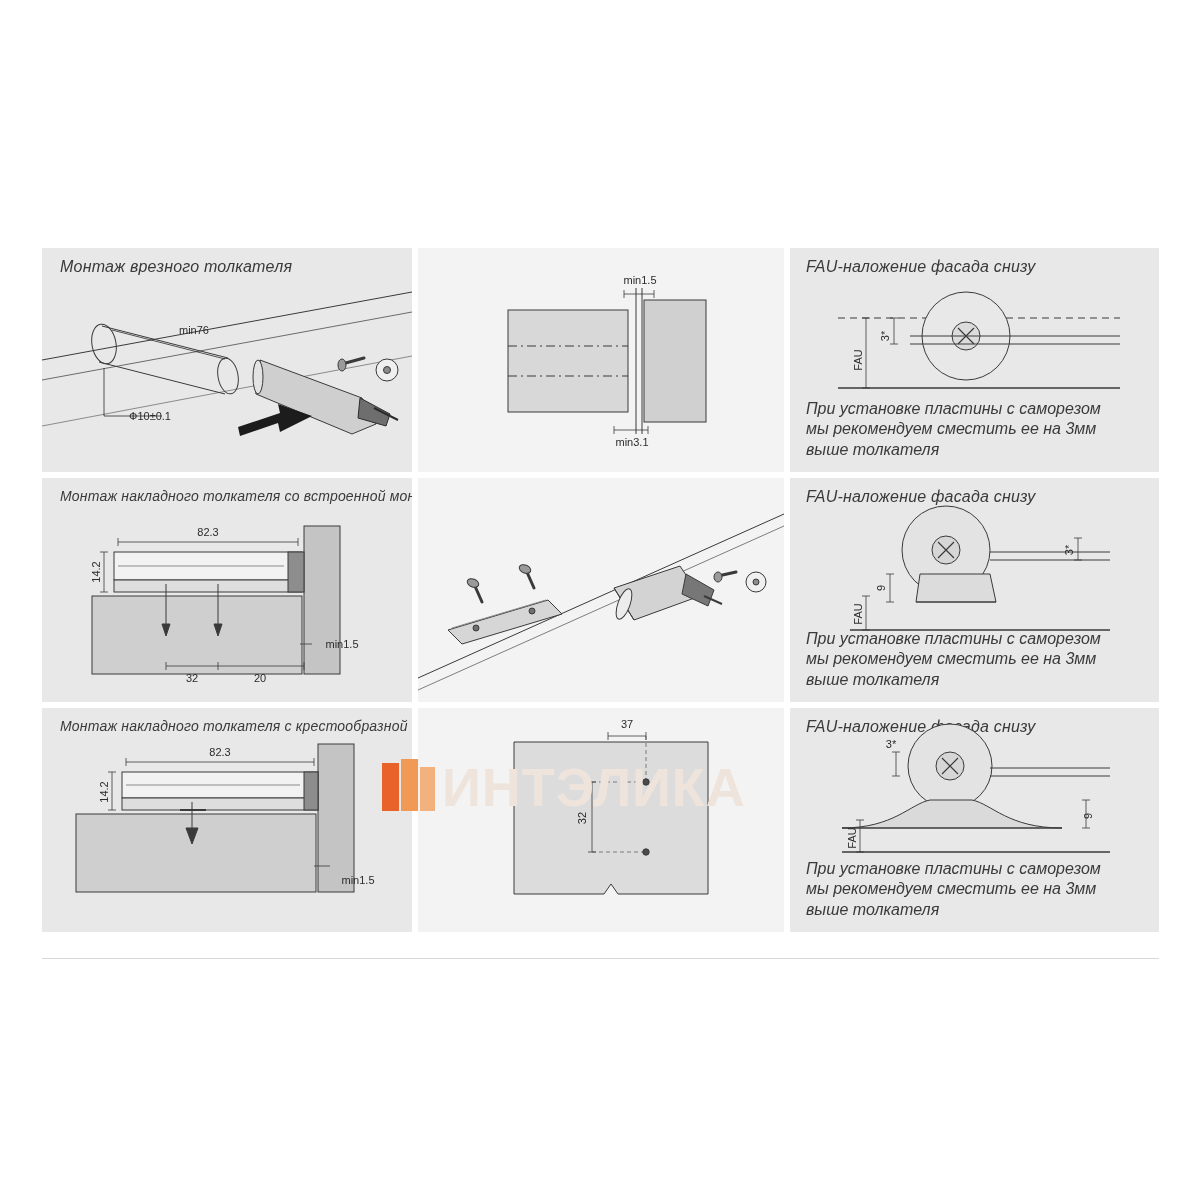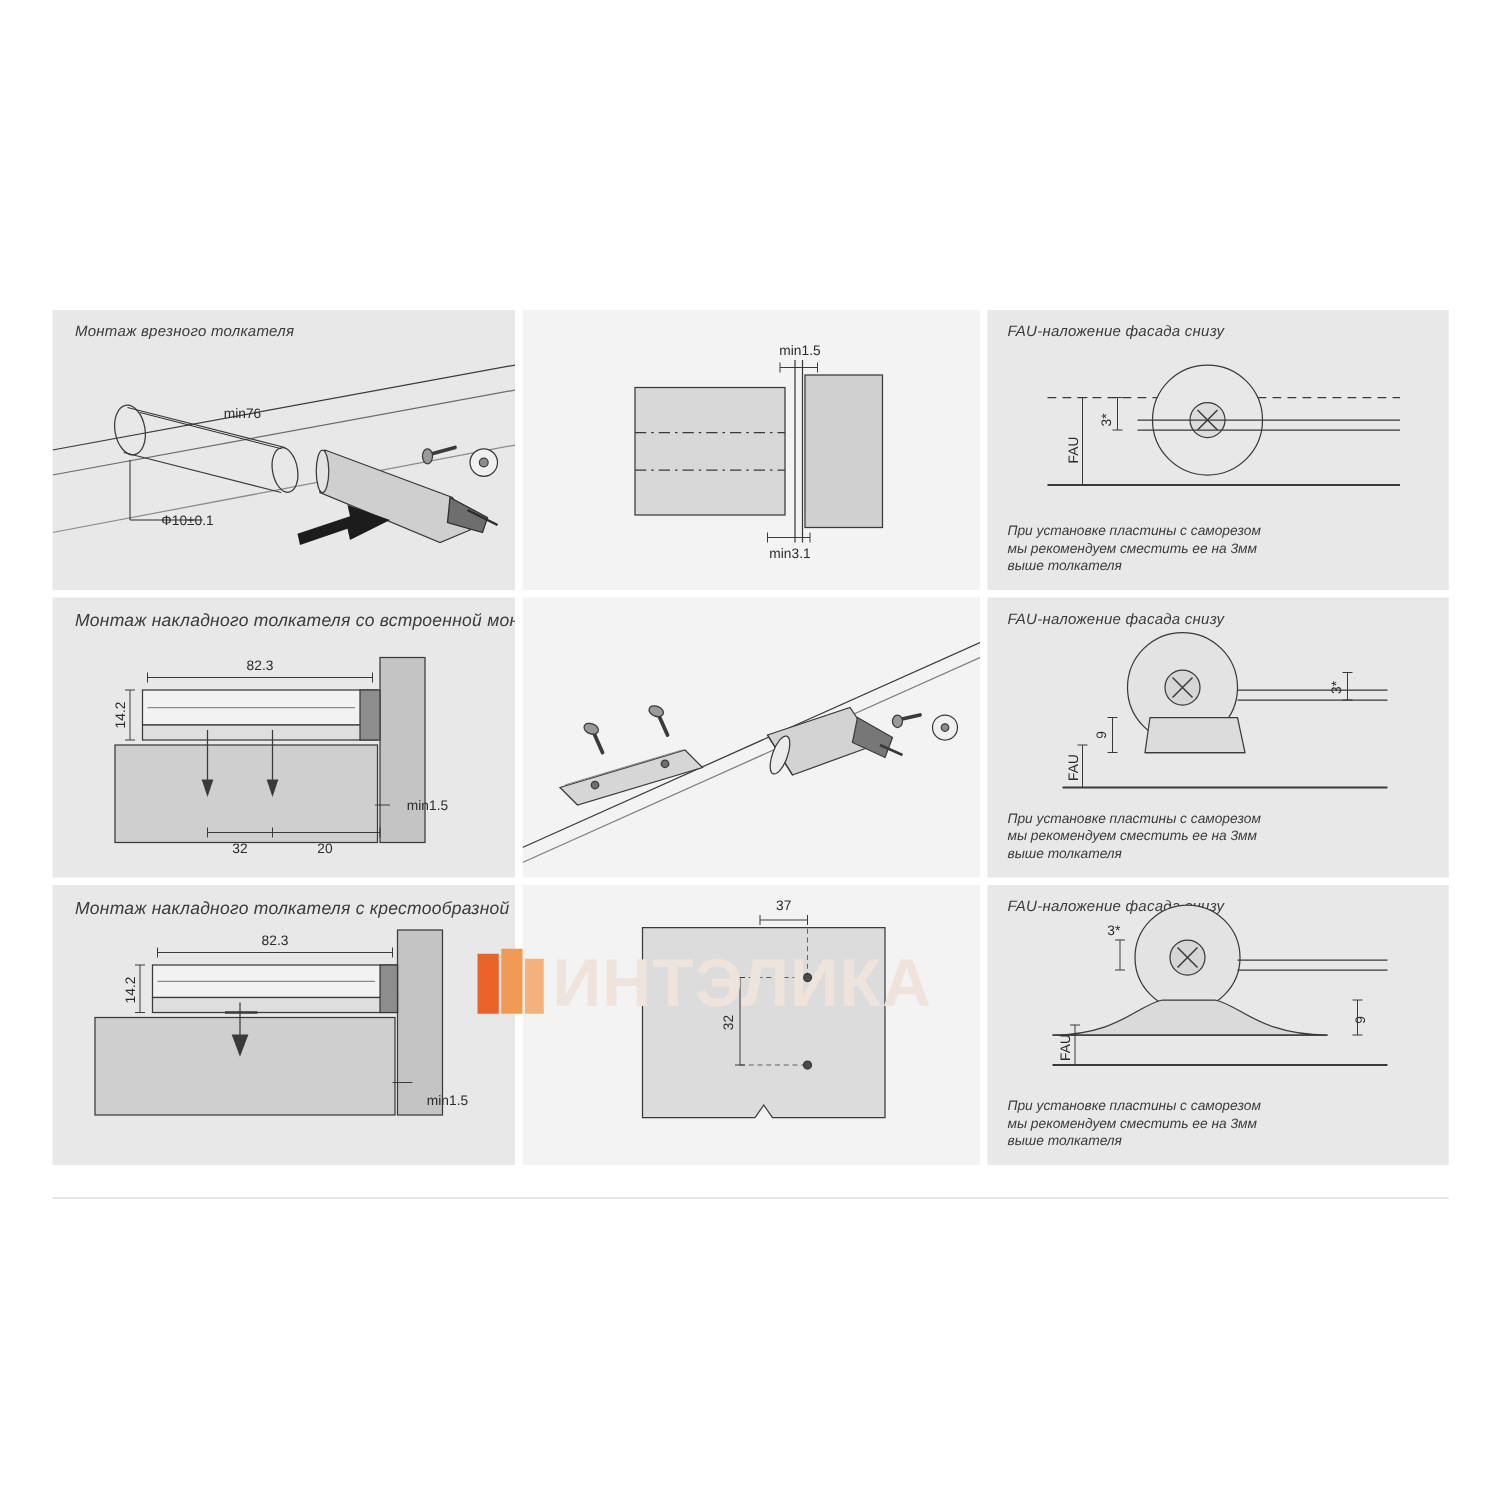--- a/index.html
+++ b/index.html
@@ -37,33 +37,33 @@
     background: #e8e8e8;
     position: relative;
     overflow: hidden;
   }
   .panel.white { background: #f3f3f3; }
 
   .panel-title {
     position: absolute;
     left: 18px;
     top: 10px;
-    font-size: 12px;
+    font-size: 16px;
     font-style: italic;
     color: #3a3a3a;
     white-space: nowrap;
     letter-spacing: .2px;
   }
   .panel-title.center-ish { left: 16px; }
 
   .note {
     position: absolute;
     left: 16px;
     bottom: 12px;
-    font-size: 11px;
+    font-size: 16px;
     font-style: italic;
     line-height: 1.28;
     color: #3a3a3a;
     white-space: pre-line;
   }
 
   .svgwrap { position: absolute; inset: 0; }
   svg { display: block; width: 100%; height: 100%; }
 
   .dimtxt {

